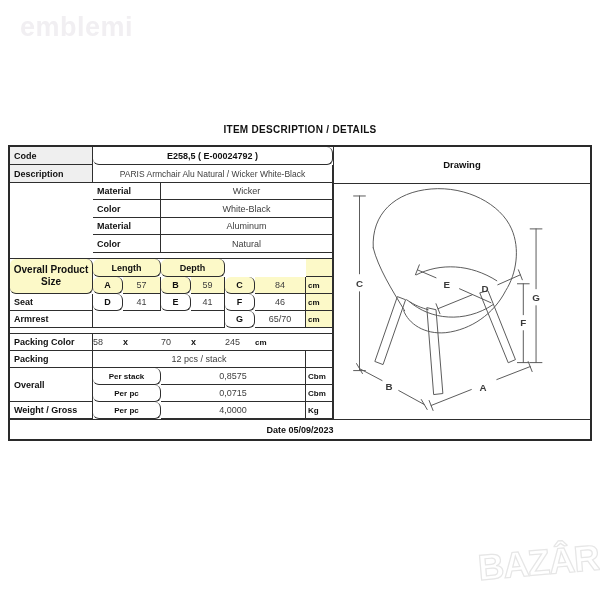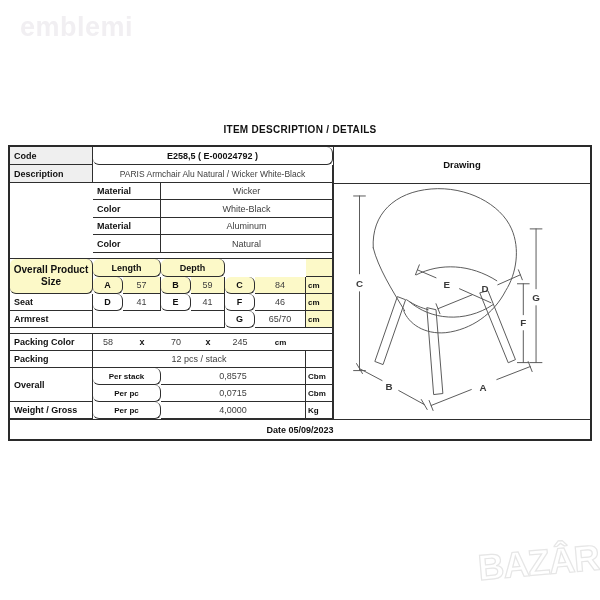--- a/index.html
+++ b/index.html
@@ -26,21 +26,21 @@
         font-size:9px;color:#3d3d3d;overflow:hidden;}
   .lbl{font-weight:bold;color:#101010;justify-content:flex-start;padding-left:4px;}
   .bold{font-weight:bold;color:#101010;border-radius:6px;}
   .graybg{background:#efefef;}
   .yellow{background:#fcf9c8;}
   .unit{font-size:8px;font-weight:bold;color:#101010;justify-content:flex-start;padding-left:2px;}
   .small{font-size:8px;}
   .desc{font-size:8.5px;}
   .ctr{text-align:center;line-height:1.2;}
   .ps-inner{display:flex;width:100%;height:100%;align-items:center;}
-  .ps-inner span{display:block;text-align:center;}
+  .ps-inner span{display:block;}
 
   .drawing-panel{flex:1;display:flex;flex-direction:column;border-left:1px solid #2e2e2e;}
   .drawing-header{height:52px;box-sizing:border-box;border-bottom:1px solid #2e2e2e;
                   display:flex;align-items:center;justify-content:center;
                   font-size:9.5px;font-weight:bold;color:#101010;}
   .drawing-body{flex:1;}
   .date-row{height:20px;box-sizing:border-box;border-top:1px solid #2e2e2e;
             display:flex;align-items:center;justify-content:center;
             font-size:9px;font-weight:bold;color:#101010;}
   svg text{font-family:"Liberation Sans",sans-serif;font-size:10px;font-weight:bold;fill:#3a3a3a;}

